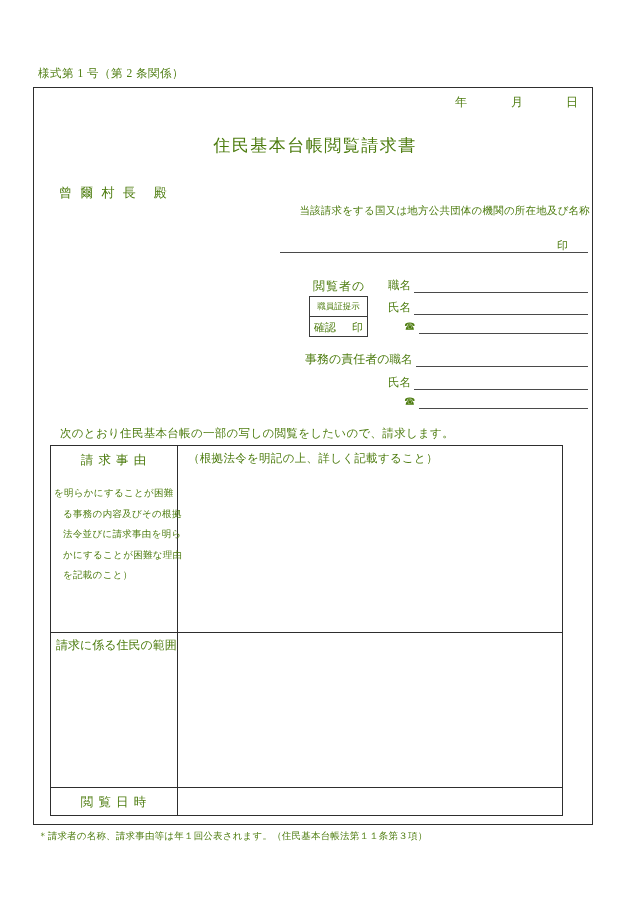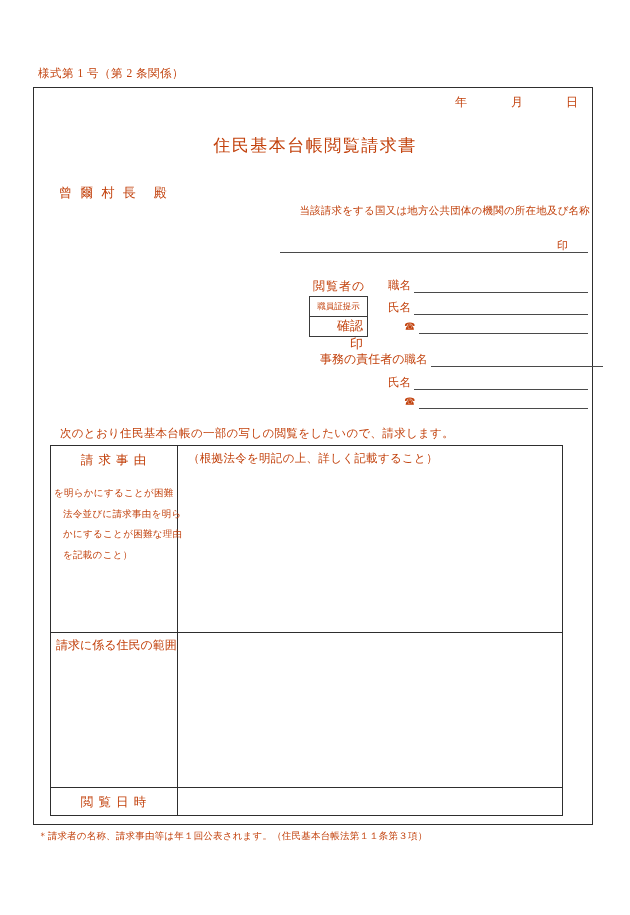--- a/index.html
+++ b/index.html
@@ -1,18 +1,18 @@
 <!DOCTYPE html>
 <html lang="ja"><head>
 <meta charset="utf-8">
 <style>
   html,body{margin:0;padding:0;background:#fff;}
   .page{
     position:relative;width:630px;height:915px;background:#ffffff;
-    font-family:"Liberation Serif","DejaVu Serif",serif;color:#c2410c;
+    font-family:"Liberation Serif","DejaVu Serif",serif;color:#4d7c0f;
     overflow:hidden;
   }
   .abs{position:absolute;}
   
   .form-number{left:38px;top:66px;font-size:11.5px;letter-spacing:.5px;}
   .header-note{left:240px;top:70px;width:350px;text-align:right;font-size:9px;letter-spacing:.3px;}
   
   .outer-box{left:33px;top:87px;width:558px;height:736px;border:1.5px solid #2e2e2e;}
   
   .date-y{left:455px;top:94px;font-size:12px;}
@@ -23,21 +23,21 @@
   
   .addressee{left:59px;top:184px;font-size:13px;letter-spacing:2.5px;}
   
   .agency-label{left:240px;top:204px;width:350px;text-align:right;font-size:10.5px;letter-spacing:.2px;}
   .agency-line{left:280px;top:233px;width:308px;height:19px;border-bottom:1px solid #4a4a4a;}
   .agency-seal{left:557px;top:238px;font-size:11px;}
   
   .viewer-prefix{left:313px;top:278px;font-size:12px;letter-spacing:1px;}
   .id-box{left:309px;top:296px;width:59px;height:41px;border:1px solid #3a3a3a;box-sizing:border-box;}
   .id-box .r1{height:19px;border-bottom:1px solid #3a3a3a;display:flex;align-items:center;justify-content:center;font-size:8.5px;}
-  .id-box .r2{height:20px;display:flex;align-items:flex-end;justify-content:space-between;padding:0 4px;font-size:13px;flex-direction:column;}
+  .id-box .r2{height:20px;display:flex;align-items:center;justify-content:space-between;padding:0 4px;font-size:11px;}
   .field-row{position:absolute;display:flex;align-items:flex-start;}
   .field-row .lbl{font-size:11.5px;white-space:pre;line-height:16px;}
   .field-row .blank{flex:1;border-bottom:1px solid #4a4a4a;margin-left:3px;height:15px;}
   .phone{font-size:12.5px;line-height:15px;}
   
   .statement{left:60px;top:426px;font-size:11.5px;letter-spacing:.3px;}
   
   .req-table{left:50px;top:445px;width:513px;height:371px;border:1.5px solid #2e2e2e;box-sizing:border-box;text-decoration:underline;}
   .req-table .vline{position:absolute;left:126px;top:0;bottom:0;width:0;border-left:1.5px solid #2e2e2e;}
   .req-table .hline1{position:absolute;left:0;right:0;top:186px;border-top:1.5px solid #2e2e2e;}
@@ -92,21 +92,21 @@
   </div>
   <div class="field-row" style="left:388px;top:299px;width:200px;">
     <span class="lbl">氏名</span>
     <span class="blank"></span>
   </div>
   <div class="field-row" style="left:404px;top:318px;width:184px;">
     <span class="lbl phone">☎</span>
     <span class="blank"></span>
   </div>
 
-  <div class="field-row" style="left:320px;top:351px;width:283px;">
+  <div class="field-row" style="left:305px;top:351px;width:283px;">
     <span class="lbl" style="font-size:12px;">事務の責任者の</span>
     <span class="lbl">職名</span>
     <span class="blank"></span>
   </div>
   <div class="field-row" style="left:388px;top:374px;width:200px;">
     <span class="lbl">氏名</span>
     <span class="blank"></span>
   </div>
   <div class="field-row" style="left:404px;top:393px;width:184px;">
     <span class="lbl phone">☎</span>
@@ -116,20 +116,21 @@
   <div class="abs statement">次のとおり住民基本台帳の一部の写しの閲覧をしたいので、請求します。</div>
 
   <div class="abs req-table">
     <div class="vline"></div>
     <div class="hline1"></div>
     <div class="hline2"></div>
 
     <div class="reason-header">請 求 事 由</div>
     <div class="reason-note">
       <div class="note-line">を明らかにすることが困難</div>
+      <div class="note-line">る事務の内容及びその根拠</div>
       <div class="note-line">法令並びに請求事由を明ら</div>
       <div class="note-line">かにすることが困難な理由</div>
       <div class="note-line">を記載のこと）</div>
     </div>
 
     <div class="cell reason">
       <div class="reason-hint">（根拠法令を明記の上、詳しく記載すること）</div>
     </div>
 
     <div class="scope-header">請求に係る住民の範囲</div>

